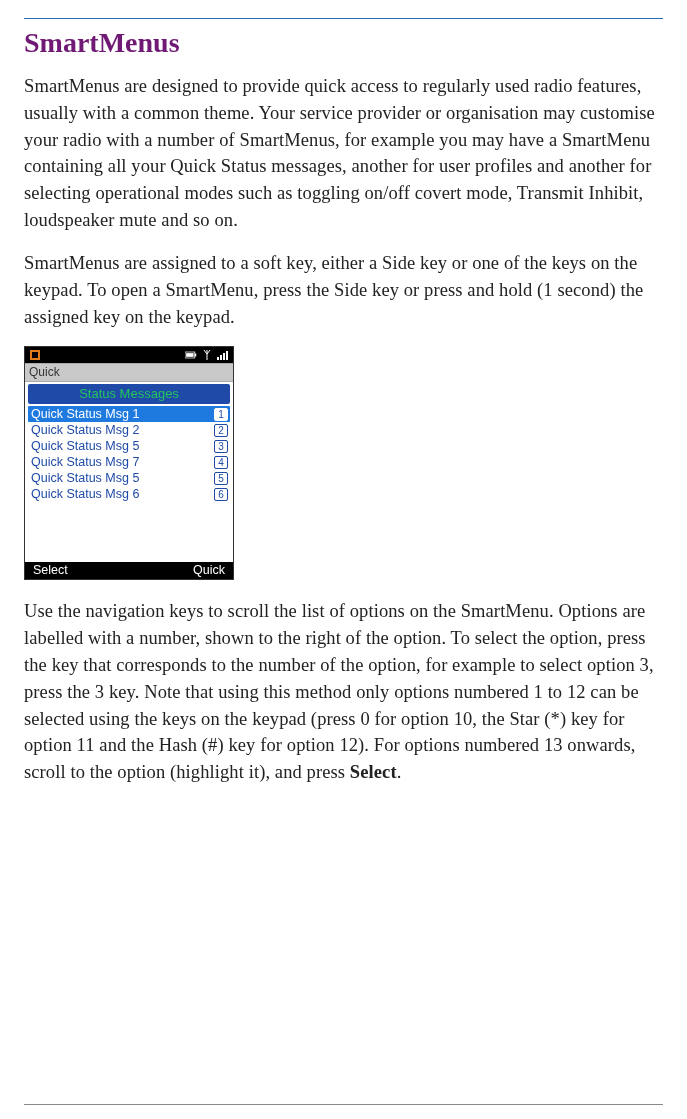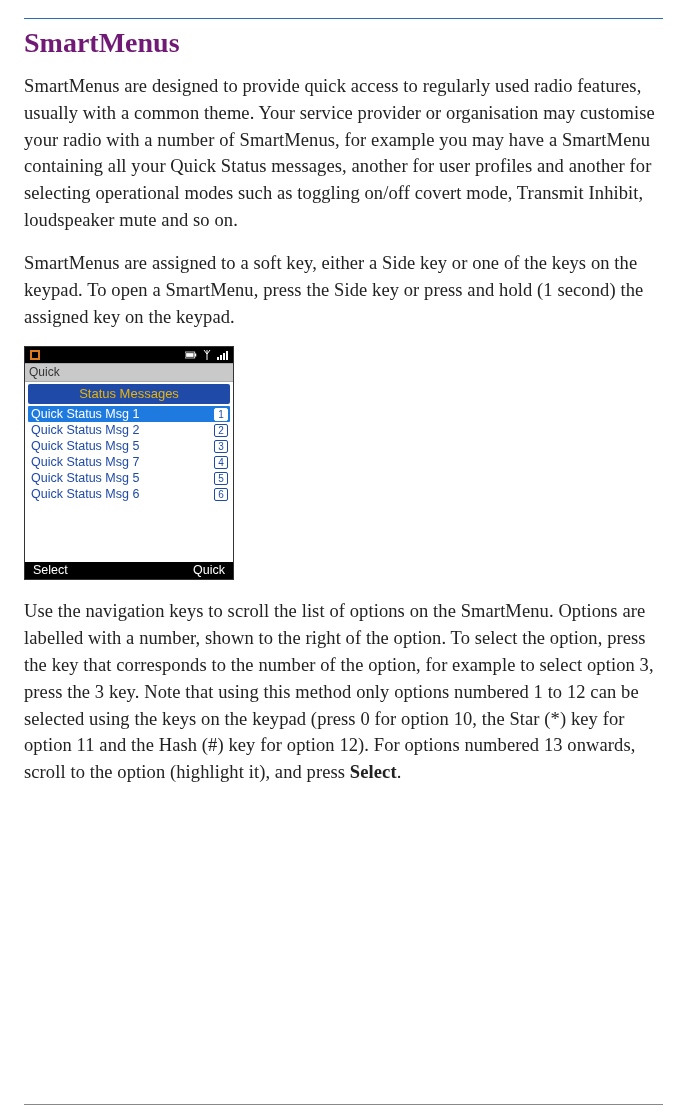--- a/index.html
+++ b/index.html
@@ -11,21 +11,21 @@
   p.body .bold { font-weight: 700; }
 
   
   .radio-wrap { width: 210px; margin: 6px 0 18px 0; }
   .radio-screen { width: 210px; border: 1px solid #333; background: #fff; }
   .statusbar { height: 16px; background: #000; display: flex; align-items: center; padding: 0 4px; gap: 4px; }
   .status-icon { width: 12px; height: 10px; display: flex; align-items: center; justify-content: center; }
   .status-icon svg { display: block; }
   .statusbar .spacer { flex: 1; }
   .direct-row { background: #c9c9c9; font-family: Verdana, Arial, sans-serif; font-size: 12px; color: #333; padding: 1px 4px 2px 4px; border-top: 1px solid #aaa; border-bottom: 1px solid #aaa; }
-  .menu-header { background: #1f4aa8; color: #eab308; text-align: center; font-family: Verdana, Arial, sans-serif; font-size: 13px; font-weight: 400; padding: 2px 0 3px 0; border-radius: 2px; margin: 2px 3px; }
+  .menu-header { background: #1f4aa8; color: #22c55e; text-align: center; font-family: Verdana, Arial, sans-serif; font-size: 13px; font-weight: 400; padding: 2px 0 3px 0; border-radius: 2px; margin: 2px 3px; }
   .menu-list { padding: 0 3px 2px 3px; }
   .menu-item { display: flex; align-items: center; justify-content: space-between; font-family: Verdana, Arial, sans-serif; font-size: 12.5px; padding: 1px 2px 1px 3px; color: #1f4aa8; border-radius: 1px; }
   .menu-item.selected { background: #1f7ae0; color: #fff; gap: 16px; }
   .menu-item .num { display: inline-flex; align-items: center; justify-content: center; width: 14px; height: 13px; border: 1px solid #1f4aa8; border-radius: 2px; font-size: 10px; background: #fff; color: #1f4aa8; }
   .menu-item.selected .num { background: #fff; color: #1f4aa8; border-color: #fff; }
   .whitespace-fill { height: 58px; background: #fff; }
   .softkeys { background: #000; display: flex; justify-content: space-between; padding: 1px 8px 2px 8px; font-family: Verdana, Arial, sans-serif; font-size: 12.5px; color: #fff; }
 
   .footer { position: absolute; left: 24px; right: 24px; bottom: 24px; }
   .footer-rule { border-top: 1px solid #888; margin-bottom: 8px; }

